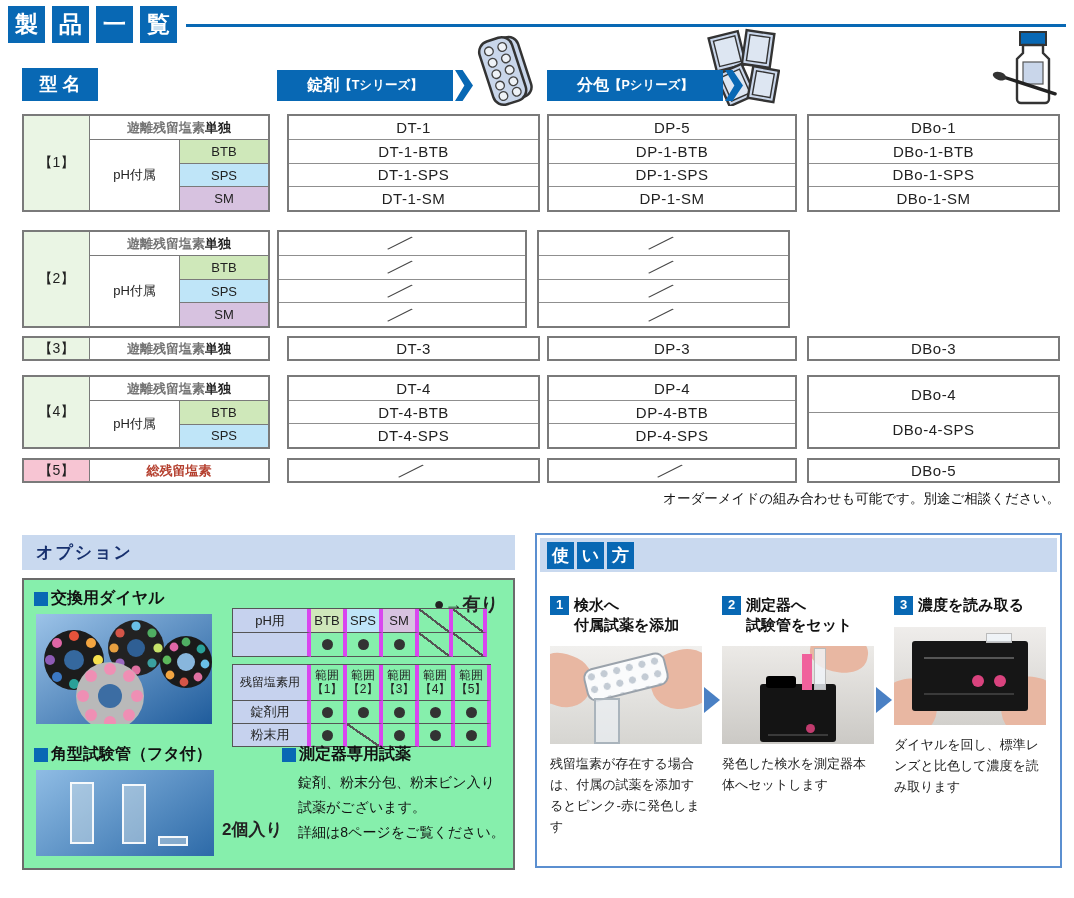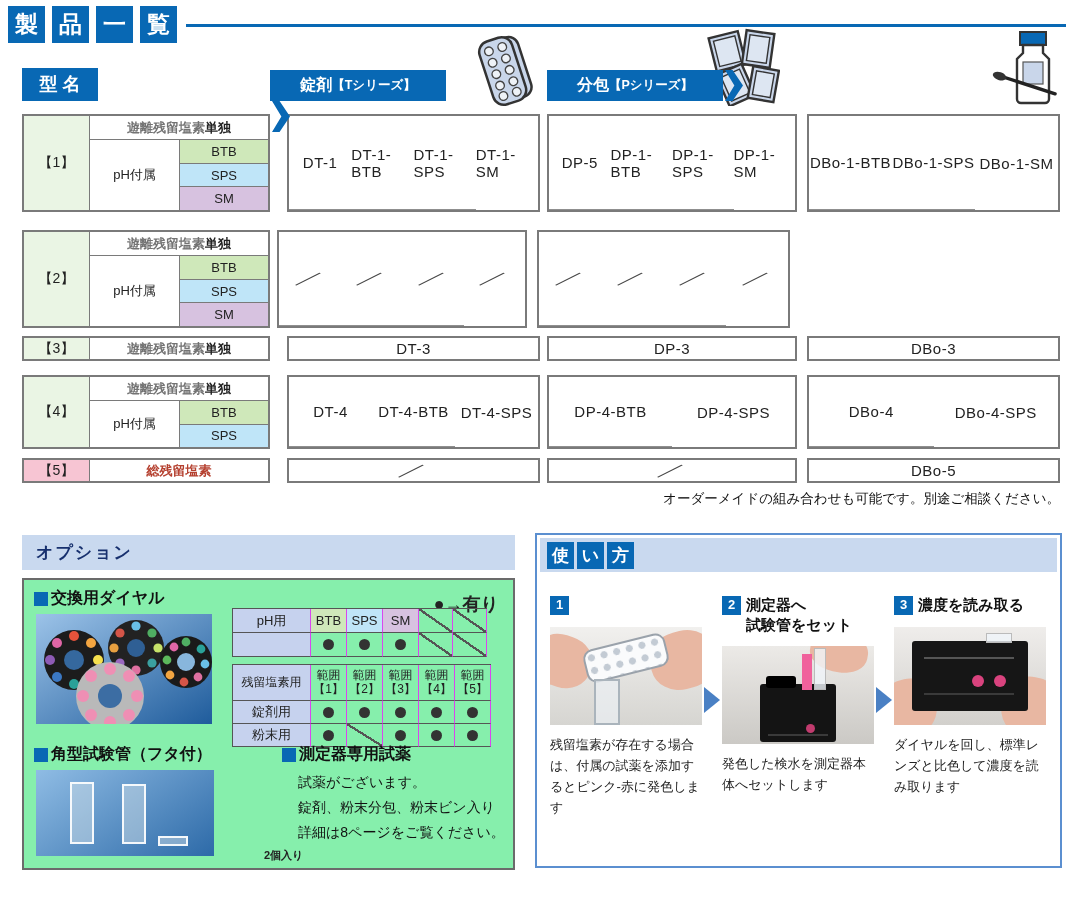--- a/index.html
+++ b/index.html
@@ -49,21 +49,21 @@
   .rtext { color:#b5402f; }
   .ph-area { flex:1; display:flex; }
   .ph-label { width:90px; border-right:1px solid #7a7a7a; display:flex;
     align-items:center; justify-content:center; font-size:13px; }
   .variants { flex:1; display:flex; flex-direction:column; }
   .variant { flex:1; display:flex; align-items:center; justify-content:center;
     font-size:13px; border-bottom:1px solid #7a7a7a; }
   .variant:last-child { border-bottom:none; }
   .v-btb { background:#cfe8ba; } .v-sps { background:#bfe5f8; } .v-sm { background:#d7c2e0; }
 
-  .pbox { border:2px solid #7a7a7a; display:flex; background:#fff; }
+  .pbox { border:2px solid #7a7a7a; display:flex; flex-direction:column; background:#fff; }
   .pbox.t  { width:253px; margin-left:17px; }
   .pbox.p  { width:250px; margin-left:7px; }
   .pbox.bo { width:253px; margin-left:10px; }
   .prow { flex:1; display:flex; align-items:center; justify-content:center;
     font-size:15px; color:#222; border-bottom:1px solid #8f8f8f; letter-spacing:0.5px; }
   .prow:last-child { border-bottom:none; }
   .pslash { transform:scale(2.3,1.05); color:#444; font-size:14px; }
 
   .h4 { height:98px; } .h3 { height:74px; } .h1 { height:25px; }
   .mt-g2 { margin-top:18px; } .mt-g3 { margin-top:8px; }
@@ -78,26 +78,26 @@
     border:2px solid #6b6b6b; background:#86efac; }
   .opt-h { position:absolute; display:flex; align-items:center;
     font-weight:bold; font-size:16px; color:#111; white-space:nowrap; }
   .opt-h .sq { width:14px; height:14px; background:#0868b4; margin-right:3px; flex:none; }
   .dial-h { left:10px; top:8px; }
   .tube-h { left:10px; top:164px; }
   .reagent-h { left:258px; top:164px; }
   .photo { position:absolute; overflow:hidden; }
   .dial-photo { left:12px; top:34px; width:176px; height:110px; }
   .tube-photo { left:12px; top:190px; width:178px; height:86px; }
-  .tube-caption { position:absolute; left:198px; top:268px; font-size:11px; font-weight:bold;margin-left:42px; }
+  .tube-caption { position:absolute; left:198px; top:238px; font-size:17px; font-weight:bold; }
   .reagent-lines { position:absolute; left:274px; top:190px; font-size:14px; line-height:25px; color:#111; }
   .legend { position:absolute; right:14px; top:12px; font-size:18px; font-weight:bold; }
 
   .ogrid { position:absolute; display:grid; border-top:1px solid #555; border-left:1px solid #555; }
-  .ogrid > div { border-right:1px solid #d946ef; border-bottom:1px solid #555;
+  .ogrid > div { border-right:4px solid #d946ef; border-bottom:1px solid #555;
     display:flex; align-items:center; justify-content:center; font-size:13px; }
   .ph-table { left:208px; top:28px; grid-template-columns:78px 36px 36px 36px 34px 34px; grid-auto-rows:24px; }
   .cl-table { left:208px; top:84px; grid-template-columns:78px 36px 36px 36px 36px 36px; }
   .cl-table .hrow { height:36px; flex-direction:column; line-height:1.15; font-size:12px; }
   .cl-table .drow { height:23px; }
   .lab { background:#c6d2ee; }
   .dot { width:11px; height:11px; border-radius:50%; background:#333; }
   .diag { background-image:linear-gradient(to top right, transparent 47%, #555 47%, #555 53%, transparent 53%); }
 
   
@@ -138,21 +138,21 @@
 <div class="title-row">
   <span class="tchar">製</span><span class="tchar">品</span><span class="tchar">一</span><span class="tchar">覧</span>
   <div class="title-line"></div>
 </div>
 
 <div class="catalog">
 
   <div class="cat-header">
     <div class="model-box">型 名</div>
 
-    <div class="col-head" style="left:248px;flex-direction:column;">
+    <div class="col-head" style="left:255px;">
       <div class="col-tag">
           <span class="cname">錠剤</span>
           <span class="cseries">【Tシリーズ】</span>
         </div>
       <div class="chev"></div>
     </div>
     <svg class="hicon" style="left:442px; top:-22px;" width="78" height="76" viewBox="0 0 78 76">
       <g transform="rotate(-18 39 38)">
         <rect x="30" y="6" width="32" height="62" rx="10" fill="#c9d6ea" stroke="#333" stroke-width="2.5"></rect>
         <g transform="translate(8 0)">
@@ -236,20 +236,21 @@
       <div class="prow">DT-1-SPS</div>
       <div class="prow">DT-1-SM</div>
     </div>
     <div class="pbox p">
       <div class="prow">DP-5</div>
       <div class="prow">DP-1-BTB</div>
       <div class="prow">DP-1-SPS</div>
       <div class="prow">DP-1-SM</div>
     </div>
     <div class="pbox bo">
+      <div class="prow">DBo-1</div>
       <div class="prow">DBo-1-BTB</div>
       <div class="prow">DBo-1-SPS</div>
       <div class="prow">DBo-1-SM</div>
     </div>
   </div>
 
   <div class="group h4 mt-g2">
     <div class="label-box">
       <div class="gid">【2】</div>
       <div class="lrows">
@@ -334,20 +335,21 @@
           </div>
         </div>
       </div>
     </div>
     <div class="pbox t">
       <div class="prow">DT-4</div>
       <div class="prow">DT-4-BTB</div>
       <div class="prow">DT-4-SPS</div>
     </div>
     <div class="pbox p">
+      <div class="prow">DP-4</div>
       <div class="prow">DP-4-BTB</div>
       <div class="prow">DP-4-SPS</div>
     </div>
     <div class="pbox bo">
       <div class="prow">DBo-4</div>
       <div class="prow">DBo-4-SPS</div>
     </div>
   </div>
 
   <div class="group h1 mt-g5">
@@ -535,38 +537,40 @@
     <div class="cuvette" style="left:86px; top:14px; width:24px; height:60px;"></div>
     <div class="cuvette" style="left:122px; top:66px; width:30px; height:10px;"></div>
   </div>
   <div class="tube-caption">2個入り</div>
 
   <div class="opt-h reagent-h">
       <span class="sq"></span>
       <span>測定器専用試薬</span>
     </div>
   <div class="reagent-lines">
+    <div>錠剤、粉末分包、粉末ビン入り</div>
     <div>試薬がございます。</div>
-    <div>錠剤、粉末分包、粉末ビン入り</div>
     <div>詳細は8ページをご覧ください。</div>
   </div>
 </div>
 
 <div class="use-box">
   <div class="use-bar">
     <span class="uchar">使</span>
     <span class="uchar">い</span>
     <span class="uchar">方</span>
   </div>
 
   <div class="steps">
 
     <div class="step">
       <div class="step-h">
         <span class="num">1</span>
+        <span><span>検水へ</span><br>
+              <span>付属試薬を添加</span></span>
       </div>
       <div class="step-photo">
         <div class="pbg1"></div>
         <div class="hand" style="left:-18px; top:8px; width:60px; height:52px; transform:rotate(18deg);"></div>
         <div class="hand" style="right:-14px; top:4px; width:66px; height:58px; transform:rotate(-14deg);"></div>
         <div class="blister" style="left:34px; top:14px; width:84px; height:34px; transform:rotate(-14deg);"></div>
         <div class="cuvette" style="left:44px; top:52px; width:26px; height:46px; border-color:#aab4bc; background:rgba(235,240,244,0.7);"></div>
       </div>
       <div class="step-desc">残留塩素が存在する場合は、付属の試薬を添加するとピンク-赤に発色します</div>
     </div>

